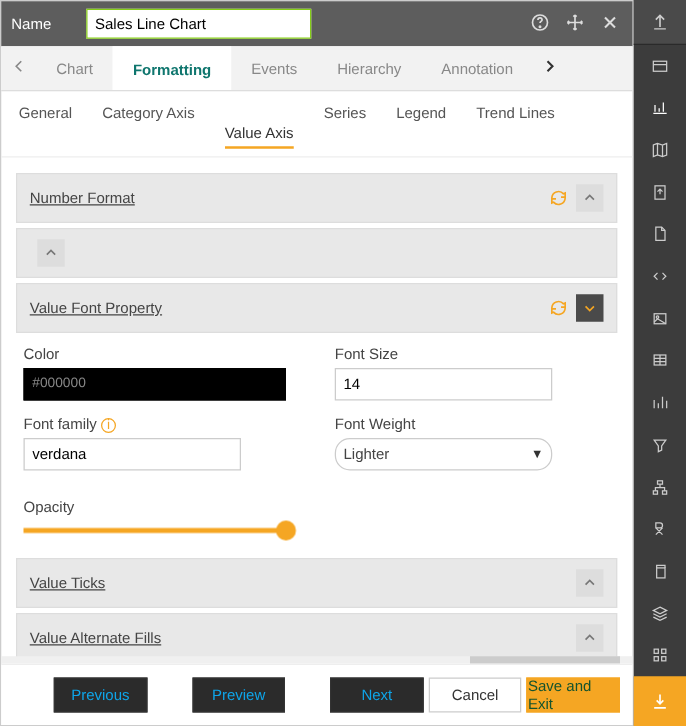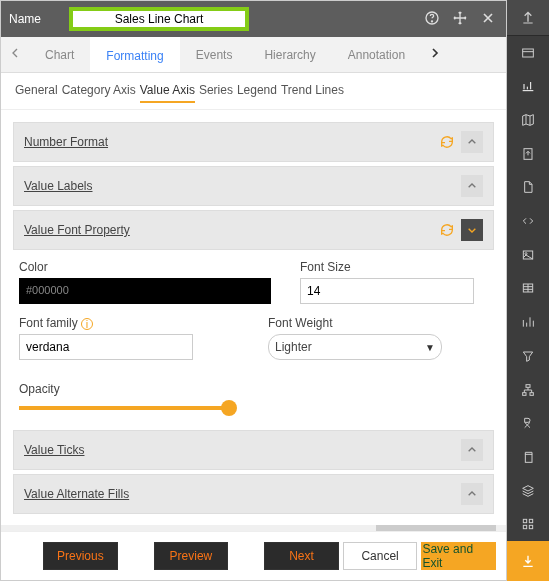--- a/index.html
+++ b/index.html
@@ -1,50 +1,50 @@
 <!DOCTYPE html>
 <html><head>
 <meta charset="utf-8">
 <style>
   * { box-sizing: border-box; margin: 0; padding: 0; font-family: Arial, Helvetica, sans-serif; }
   body { width: 549px; height: 581px; background: #fff; overflow: hidden; display: flex; }
   .main { flex: 1; display: flex; flex-direction: column; border: 1px solid #ccc; }
   .header { background: #5d5d5d; height: 36px; display: flex; align-items: center; padding: 0 8px; color: #fff; }
   .name-label { font-size: 12px; width: 60px; }
-  .name-input { flex: 0 0 180px; height: 24px; padding: 2px 6px; font-size: 12px; border: 4px solid #84cc16; text-align: center; }
+  .name-input { flex: 0 0 180px; height: 24px; padding: 2px 6px; font-size: 12px; border: 1px solid #84cc16; }
   .header-icons { margin-left: auto; display: flex; gap: 10px; }
   .header-icons .icon { width: 18px; height: 18px; color: #ddd; cursor: pointer; }
   .tabs { display: flex; align-items: center; background: #f2f2f2; height: 36px; border-bottom: 1px solid #ddd; }
   .tab-arrow { width: 28px; text-align: center; color: #888; font-size: 14px; cursor: pointer; }
   .tab { padding: 0 16px; font-size: 12px; color: #888; height: 100%; display: flex; align-items: center; cursor: pointer; }
-  .tab.active { background: #fff; color: #3b82f6; border-top: 2px solid transparent; }
-  .subtabs { display: flex; gap: 4px; padding: 10px 14px 6px 14px; font-size: 12px; color: #555; border-bottom: 1px solid #eee; }
+  .tab.active { background: #fff; color: #0f766e; border-top: 2px solid transparent; font-weight: bold; }
+  .subtabs { display: flex; gap: 24px; padding: 10px 14px 6px 14px; font-size: 12px; color: #555; border-bottom: 1px solid #eee; }
   .subtab { cursor: pointer; padding-bottom: 4px; }
-  .subtab.active { color: #333; border-bottom: 2px solid #f5a623; }
+  .subtab.active { color: #333; border-bottom: 2px solid #f5a623; margin-top: 16px; }
   .content { flex: 1; padding: 8px 12px 4px 12px; overflow-y: auto; font-size: 12px; color: #444; }
   .section-head { background: #e8e8e8; padding: 8px 10px; display: flex; align-items: center; margin-top: 4px; border: 1px solid #ddd; cursor: pointer; }
   .section-head .title { flex: 1; text-decoration: underline; }
   .section-head .refresh { width: 16px; height: 16px; color: #f5a623; margin-right: 0; }
   .section-head .collapse { width: 22px; height: 22px; background: #ddd; display: flex; align-items: center; justify-content: center; color: #777; margin-left: 6px; }
   .section-head .collapse.dark { background: #4a4a4a; color: #f5a623; }
   .section-body { padding: 10px 6px 14px 6px; }
   .row { display: flex; gap: 29px; margin-bottom: 12px; }
   .field { flex: 1; }
   .field label { display: block; margin-bottom: 4px; font-size: 12px; }
-  .color-box { width: 252px; height: 26px; background: #000; color: #888; font-size: 11px; padding: 5px 6px; border: 1px solid #000; }
+  .color-box { width: 210px; height: 26px; background: #000; color: #888; font-size: 11px; padding: 5px 6px; border: 1px solid #000; }
   .text-input, .select { width: 174px; height: 26px; padding: 3px 6px; font-size: 12px; border: 1px solid #ccc; background: #fff; }
   .select { display: flex; align-items: center; justify-content: space-between; border-radius: 12px; }
   .select .caret { font-size: 10px; color: #333; }
   .info-icon { color: #f5a623; font-size: 11px; vertical-align: middle; border: 1px solid #f5a623; border-radius: 50%; width: 12px; height: 12px; display: inline-flex; align-items: center; justify-content: center; }
   .slider-wrap { padding-top: 10px; }
   .slider-track { position: relative; height: 4px; background: #f5a623; width: 210px; margin-top: 10px; }
   .slider-thumb { position: absolute; right: -8px; top: -6px; width: 16px; height: 16px; border-radius: 50%; background: #f5a623; }
   .footer { display: flex; gap: 4px; padding: 10px; border-top: 1px solid #eee; background: #fff; }
   .btn { flex: 1; height: 28px; font-size: 12px; border: 1px solid #333; cursor: pointer; display: flex; align-items: center; justify-content: center; }
-  .btn.dark { background: #2b2b2b; color: #f97316; margin-left: 32px; }
+  .btn.dark { background: #2b2b2b; color: #0ea5e9; margin-left: 32px; }
   .btn.light { background: #fff; color: #333; border: 1px solid #ccc; }
   .btn.orange { background: #f5a623; color: #14532d; border: 1px solid #f5a623; }
   .right-rail { width: 42px; background: #3c3c3c; display: flex; flex-direction: column; align-items: center; padding-top: 0; }
   .rail-top { width: 100%; height: 36px; background: #4a4a4a; display: flex; align-items: center; justify-content: center; border-bottom: 1px solid #2a2a2a; cursor: pointer; }
   .rail-icon { width: 42px; height: 34px; display: flex; align-items: center; justify-content: center; color: #ccc; cursor: pointer; }
   .rail-icon.active { color: #fff; }
   .rail-bottom { margin-top: auto; width: 42px; height: 40px; background: #f5a623; display: flex; align-items: center; justify-content: center; color: #fff; cursor: pointer; }
   .scrollbar-stub { height: 6px; background: #f0f0f0; display: flex; justify-content: flex-end; padding-right: 10px; }
   .scrollbar-stub .thumb { width: 120px; height: 6px; background: #ccc; }
   svg { width: 16px; height: 16px; }
@@ -103,21 +103,20 @@
             <path d="M4 12a8 8 0 0114-5l2-1v5h-5M20 12a8 8 0 01-14 5l-2 1v-5h5"></path>
           </svg></span>
       <span class="collapse">
           <svg viewBox="0 0 24 24" fill="none" stroke="currentColor" stroke-width="2">
             <path d="M7 14l5-5 5 5"></path>
           </svg>
         </span>
     </div>
 
     <div class="section-head">
-      <span class="title">Value Labels</span>
       <span class="collapse">
           <svg viewBox="0 0 24 24" fill="none" stroke="currentColor" stroke-width="2">
             <path d="M7 14l5-5 5 5"></path>
           </svg>
         </span>
     </div>
 
     <div class="section-head">
       <span class="title">Value Font Property</span>
       <span class="refresh"><svg viewBox="0 0 24 24" fill="none" stroke="currentColor" stroke-width="2">

